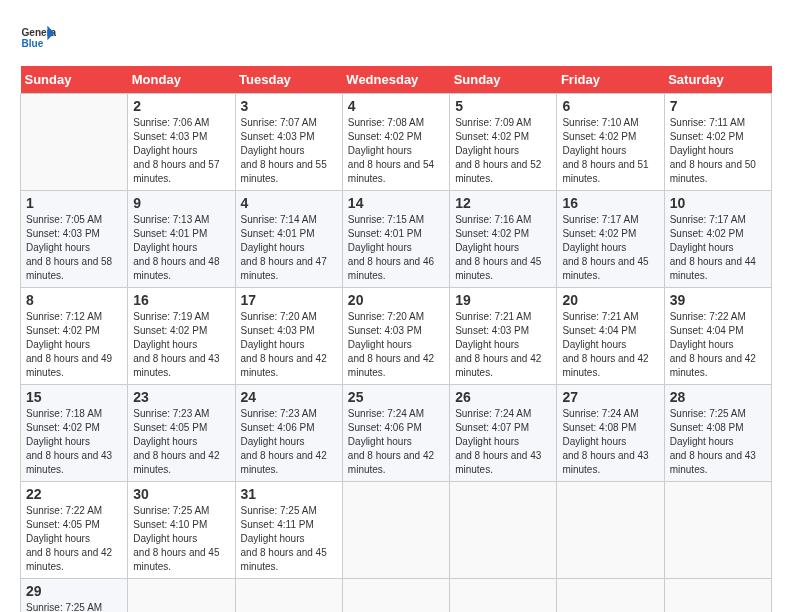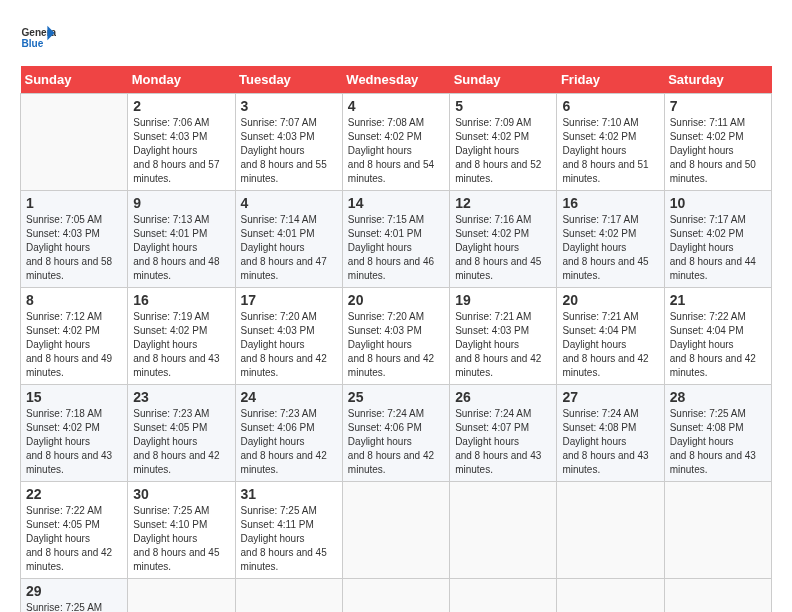--- a/index.html
+++ b/index.html
@@ -279,21 +279,21 @@
         <td>
         <span class="day-num">20</span>
         <div class="day-info">
           Sunrise: 7:21 AM<br>
           Sunset: 4:04 PM<br>
           Daylight hours<br>
           and 8 hours and 42 minutes.
         </div>
       </td>
         <td>
-        <span class="day-num">21</span>
+        <span class="day-num">39</span>
         <div class="day-info">
           Sunrise: 7:22 AM<br>
           Sunset: 4:04 PM<br>
           Daylight hours<br>
           and 8 hours and 42 minutes.
         </div>
       </td>
       </tr>
       <tr>
         <td>

